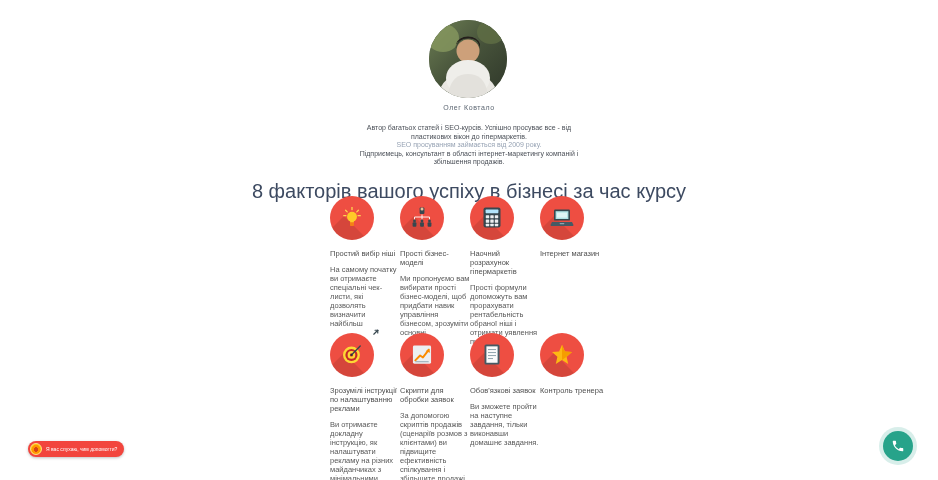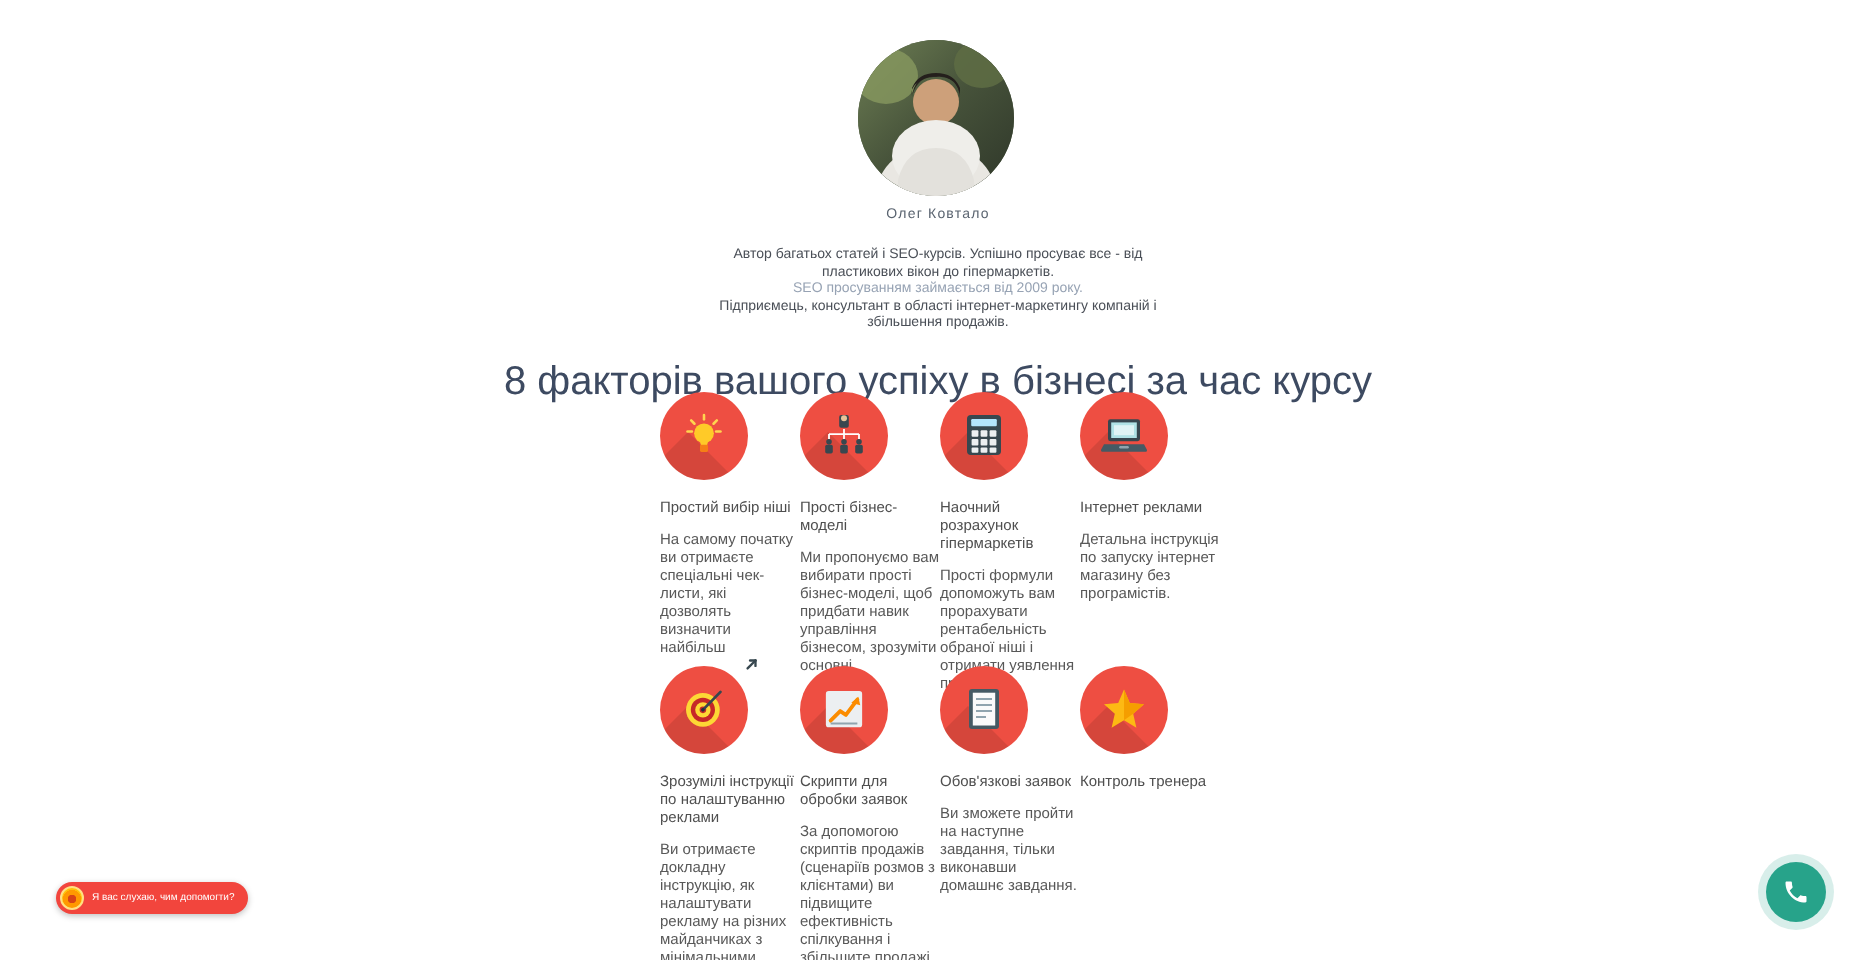--- a/index.html
+++ b/index.html
@@ -181,22 +181,21 @@
     <div class="circle">
       <div class="shadow"></div>
       <svg width="24" height="20" viewBox="0 0 24 20">
         <rect x="4" y="2" width="16" height="11" rx="1.2" fill="#37474f"></rect>
         <rect x="5.6" y="3.6" width="12.8" height="7.8" fill="#b0e3e6"></rect>
         <rect x="7" y="5" width="10" height="5" fill="#dff4f5"></rect>
         <path d="M2 14.5h20l1.4 2.6c0.3 0.6-0.1 1.2-0.8 1.2H1.4c-0.7 0-1.1-0.6-0.8-1.2Z" fill="#455a64"></path>
         <rect x="9.6" y="15.4" width="4.8" height="1.2" rx="0.6" fill="#90a4ae"></rect>
       </svg>
     </div>
-    <p class="f-title">Інтернет реклами</p>
-    <p class="f-text">Детальна інструкція по запуску інтернет магазину без програмістів.</p>
+    <p class="f-title">Інтернет магазин</p>
   </div>
 
 </div>
 
 <div class="grid row2">
 
   <div class="cell">
     <svg class="dart-out" viewBox="0 0 10 10">
       <g stroke="#37474f" stroke-width="1.3" stroke-linecap="round">
         <line x1="8.6" y1="1.4" x2="4.2" y2="5.8"></line>

